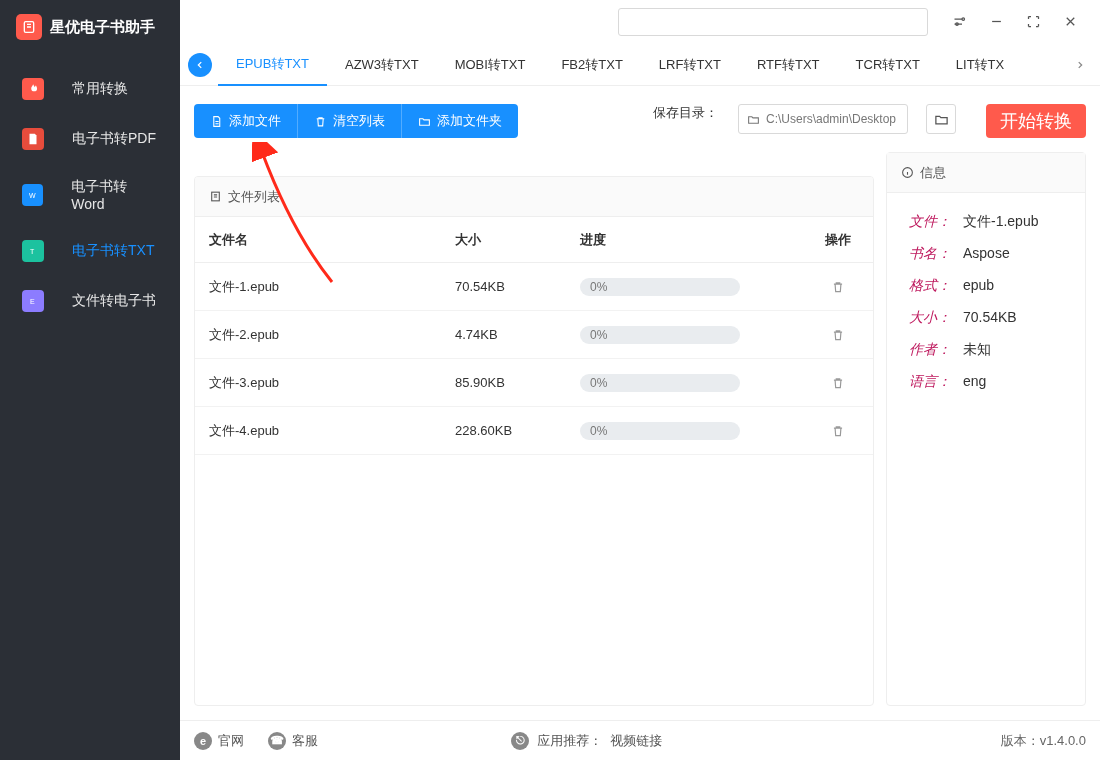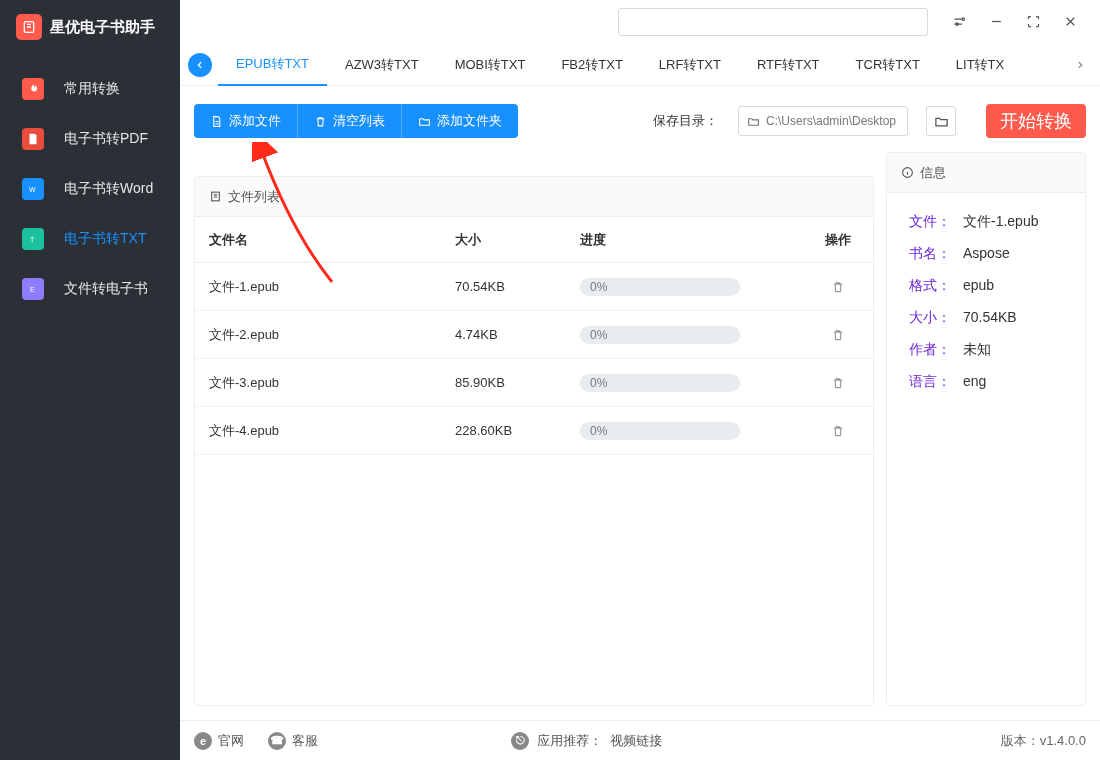--- a/index.html
+++ b/index.html
@@ -5,21 +5,21 @@
   * { box-sizing: border-box; margin: 0; padding: 0; }
   body { font-family: "Microsoft YaHei", Arial, sans-serif; font-size: 13px; color: #333; background: #fff; width: 1100px; height: 760px; overflow: hidden; position: relative; }
   .app { display: flex; width: 100%; height: 100%; }
 
   
   .sidebar { width: 180px; background: #2b2f36; color: #fff; display: flex; flex-direction: column; }
   .logo { display: flex; align-items: center; gap: 8px; padding: 14px 16px; font-size: 15px; font-weight: 600; }
   .logo-icon { width: 26px; height: 26px; background: #ff5a4c; border-radius: 5px; display: flex; align-items: center; justify-content: center; }
   .logo-icon svg { width: 16px; height: 16px; }
   .sidebar-nav { margin-top: 10px; }
-  .sidebar-item { display: flex; align-items: center; gap: 20px; padding: 14px 22px; cursor: pointer; color: #e6e6e6; font-size: 14px; }
+  .sidebar-item { display: flex; align-items: center; gap: 28px; padding: 14px 22px; cursor: pointer; color: #e6e6e6; font-size: 14px; }
   .sidebar-item.active { color: #1890ff; }
   .sidebar-item .s-icon { width: 22px; height: 22px; border-radius: 4px; display: flex; align-items: center; justify-content: center; }
   .s-icon svg { width: 14px; height: 14px; }
   .s-icon.red { background: #ff5a4c; }
   .s-icon.red2 { background: #e74c3c; }
   .s-icon.blue { background: #1890ff; }
   .s-icon.teal { background: #1cc29f; }
   .s-icon.purple { background: #8c7cff; }
 
   
@@ -34,21 +34,21 @@
   
   .tabs-row { display: flex; align-items: center; height: 42px; border-bottom: 1px solid #eee; padding: 0 8px; position: relative; }
   .tab-arrow { width: 24px; height: 24px; border-radius: 50%; display: flex; align-items: center; justify-content: center; cursor: pointer; color: #888; }
   .tab-arrow.left { background: #1890ff; color: #fff; }
   .tab-arrow svg { width: 10px; height: 10px; }
   .tabs-scroll { flex: 1; display: flex; align-items: center; overflow: hidden; margin: 0 6px; }
   .tab { padding: 0 18px; height: 42px; display: flex; align-items: center; cursor: pointer; font-size: 13px; color: #333; white-space: nowrap; }
   .tab.active { color: #1890ff; border-bottom: 2px solid #1890ff; }
 
   
-  .toolbar { display: flex; align-items: center; padding: 18px 14px 14px; gap: 12px; }
+  .toolbar { display: flex; padding: 18px 14px 14px; gap: 12px; }
   .btn-group { display: flex; border-radius: 4px; overflow: hidden; }
   .btn-blue { background: #1890ff; color: #fff; border: none; height: 34px; padding: 0 16px; display: flex; align-items: center; gap: 6px; cursor: pointer; font-size: 13px; border-right: 1px solid rgba(255,255,255,0.25); }
   .btn-blue:last-child { border-right: none; }
   .btn-blue svg { width: 13px; height: 13px; }
   .spacer { flex: 1; }
   .save-label { color: #333; margin-right: 8px; font-size: 13px; }
   .path-box { width: 170px; height: 30px; border: 1px solid #d9d9d9; border-radius: 3px; display: flex; align-items: center; padding: 0 8px; gap: 6px; color: #777; font-size: 12px; overflow: hidden; white-space: nowrap; }
   .path-box svg { width: 13px; height: 13px; flex: none; }
   .folder-btn { width: 30px; height: 30px; border: 1px solid #d9d9d9; border-radius: 3px; display: flex; align-items: center; justify-content: center; margin-left: 6px; cursor: pointer; color: #555; }
   .folder-btn svg { width: 15px; height: 15px; }
@@ -65,21 +65,21 @@
   .col-prog { flex: 1; }
   .col-act { flex: 0 0 70px; text-align: center; }
   .table-body .row { display: flex; height: 48px; align-items: center; border-bottom: 1px solid #f2f2f2; }
   .prog-bar { width: 160px; height: 18px; background: #e9ecef; border-radius: 9px; display: flex; align-items: center; padding-left: 10px; color: #777; font-size: 12px; }
   .del-btn { width: 70px; display: flex; justify-content: center; cursor: pointer; color: #999; }
   .del-btn svg { width: 14px; height: 14px; }
 
   .info-panel { width: 200px; border: 1px solid #eee; border-radius: 4px; }
   .info-body { padding: 20px 22px; font-size: 14px; color: #333; }
   .info-row { display: flex; margin-bottom: 14px; }
-  .info-row .k { width: 54px; color: #6d28d9; }
+  .info-row .k { width: 54px; color: #be185d; font-style: italic; }
   .info-row .k::after { content: "\FF1A"; }
   .info-row .v { flex: 1; }
 
   
   .footer { height: 40px; display: flex; align-items: center; padding: 0 14px; color: #555; font-size: 13px; border-top: 1px solid #eee; }
   .footer .f-link { display: flex; align-items: center; gap: 6px; margin-right: 24px; cursor: pointer; }
   .footer .f-icon { width: 18px; height: 18px; border-radius: 50%; background: #888; color: #fff; display: flex; align-items: center; justify-content: center; font-size: 11px; font-weight: bold; }
   .footer .f-center { margin-left: auto; margin-right: auto; display: flex; align-items: center; gap: 8px; }
   .footer .version { margin-left: auto; color: #666; }
 

